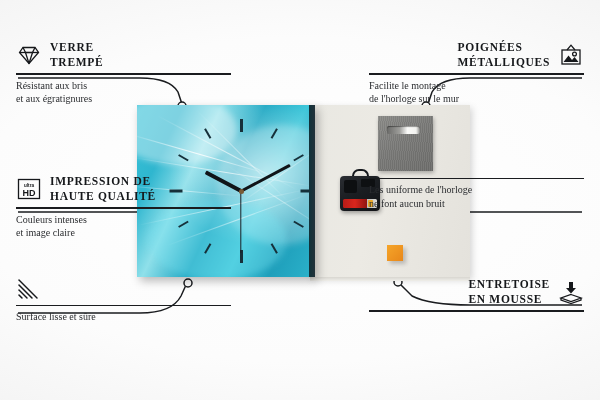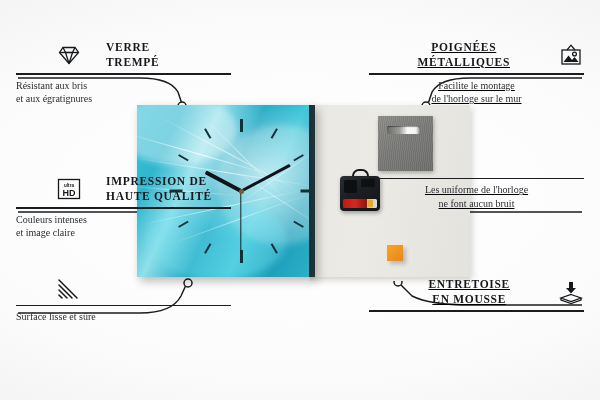--- a/index.html
+++ b/index.html
@@ -84,35 +84,35 @@
 
   .foam {
     position:absolute; left:77px; top:140px; width:16px; height:16px;
     background:linear-gradient(135deg,#f5a52a,#e8871a);
     box-shadow:3px 3px 4px rgba(0,0,0,.2);
   }
 
   
   .callout { position:absolute; width:215px; }
   .callout.left { text-align:left; }
-  .callout.right { text-align:center;text-decoration:underline; }
+  .callout.right { text-align:left; }
 
   .co-head { display:flex; align-items:center; gap:8px; }
   .callout.right .co-head { justify-content:flex-end; }
   .co-title {
     font-family:"Liberation Serif", serif;
     font-weight:700; font-size:11.5px; letter-spacing:.7px;
-    color:#16181b; line-height:1.28; text-transform:uppercase;margin-left:16px;
+    color:#16181b; line-height:1.28; text-transform:uppercase;
   }
   .co-rule { height:1.4px; background:#1a1c1f; margin:4px 0 4px 0; }
   .co-sub {
     font-family:"Liberation Serif", serif;
     font-size:10px; color:#2b2d30; line-height:1.35;
   }
-  .ico { width:26px; height:24px; flex:0 0 26px;margin-left:40px; }
+  .ico { width:26px; height:24px; flex:0 0 26px; }
   .ico svg { display:block; width:100%; height:100%; }
 
   
   #links { position:absolute; inset:0; pointer-events:none; }
 </style>
 </head>
 <body>
 
 <div id="stage">
 

